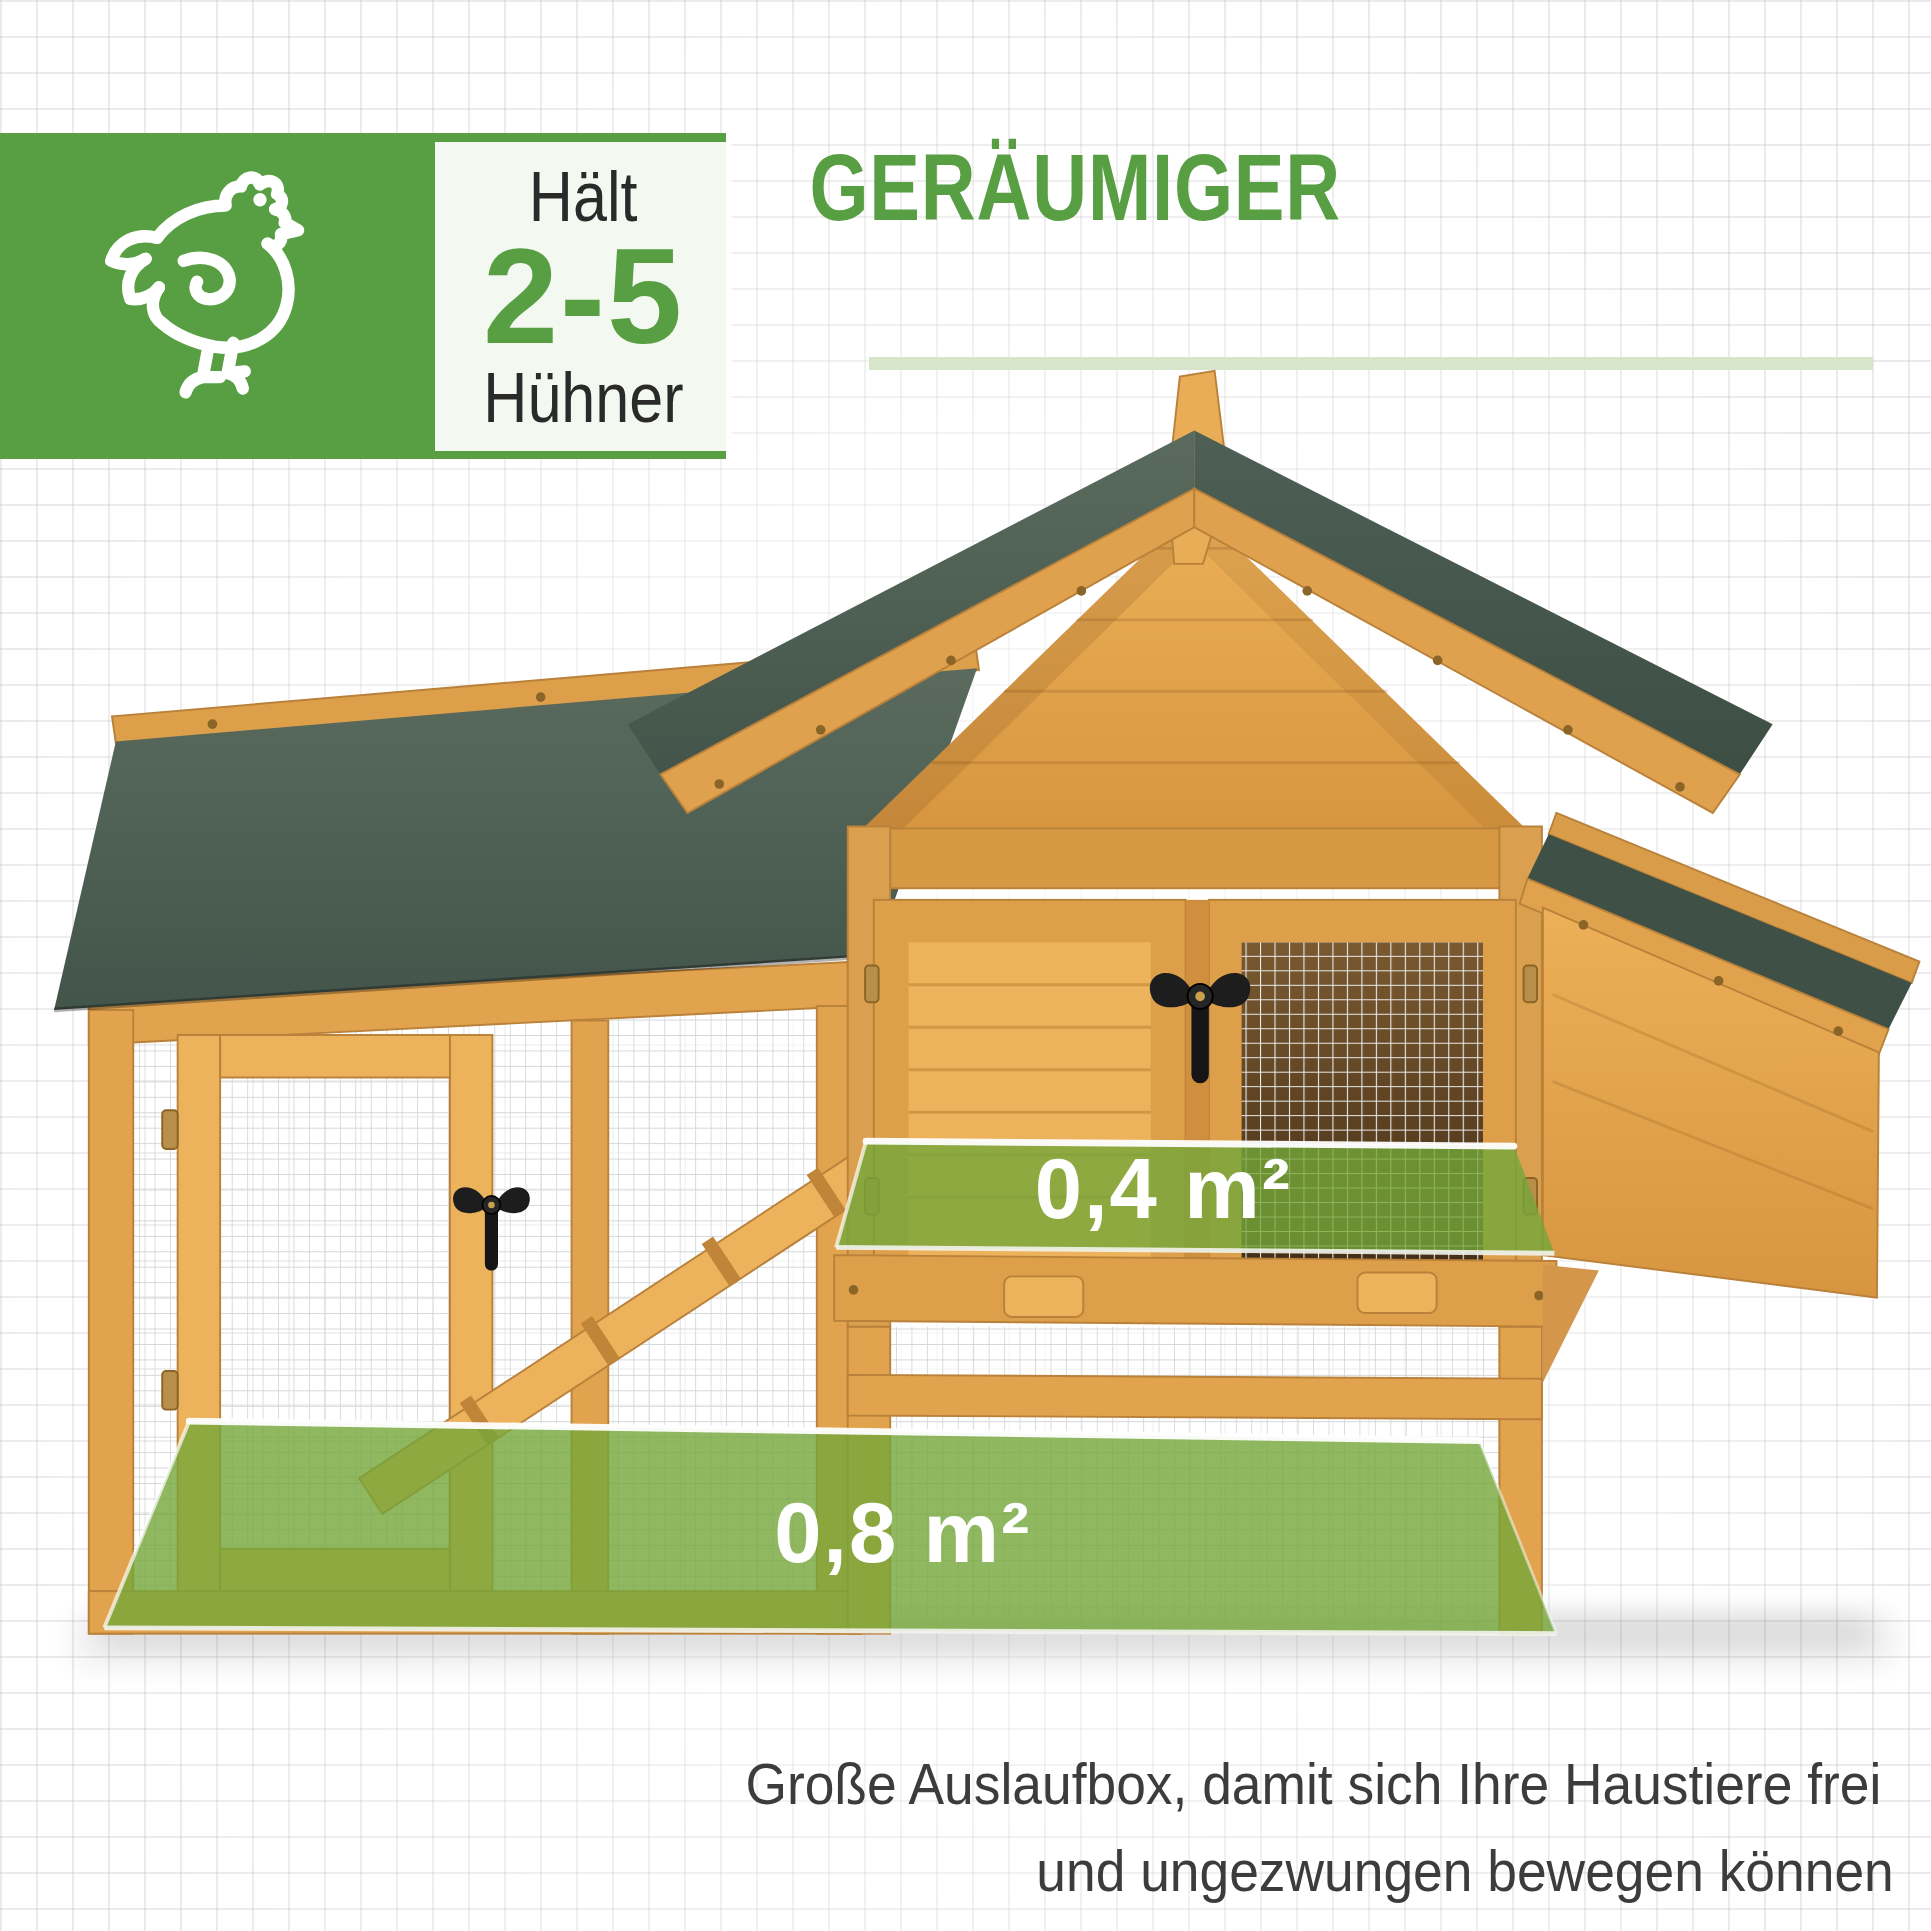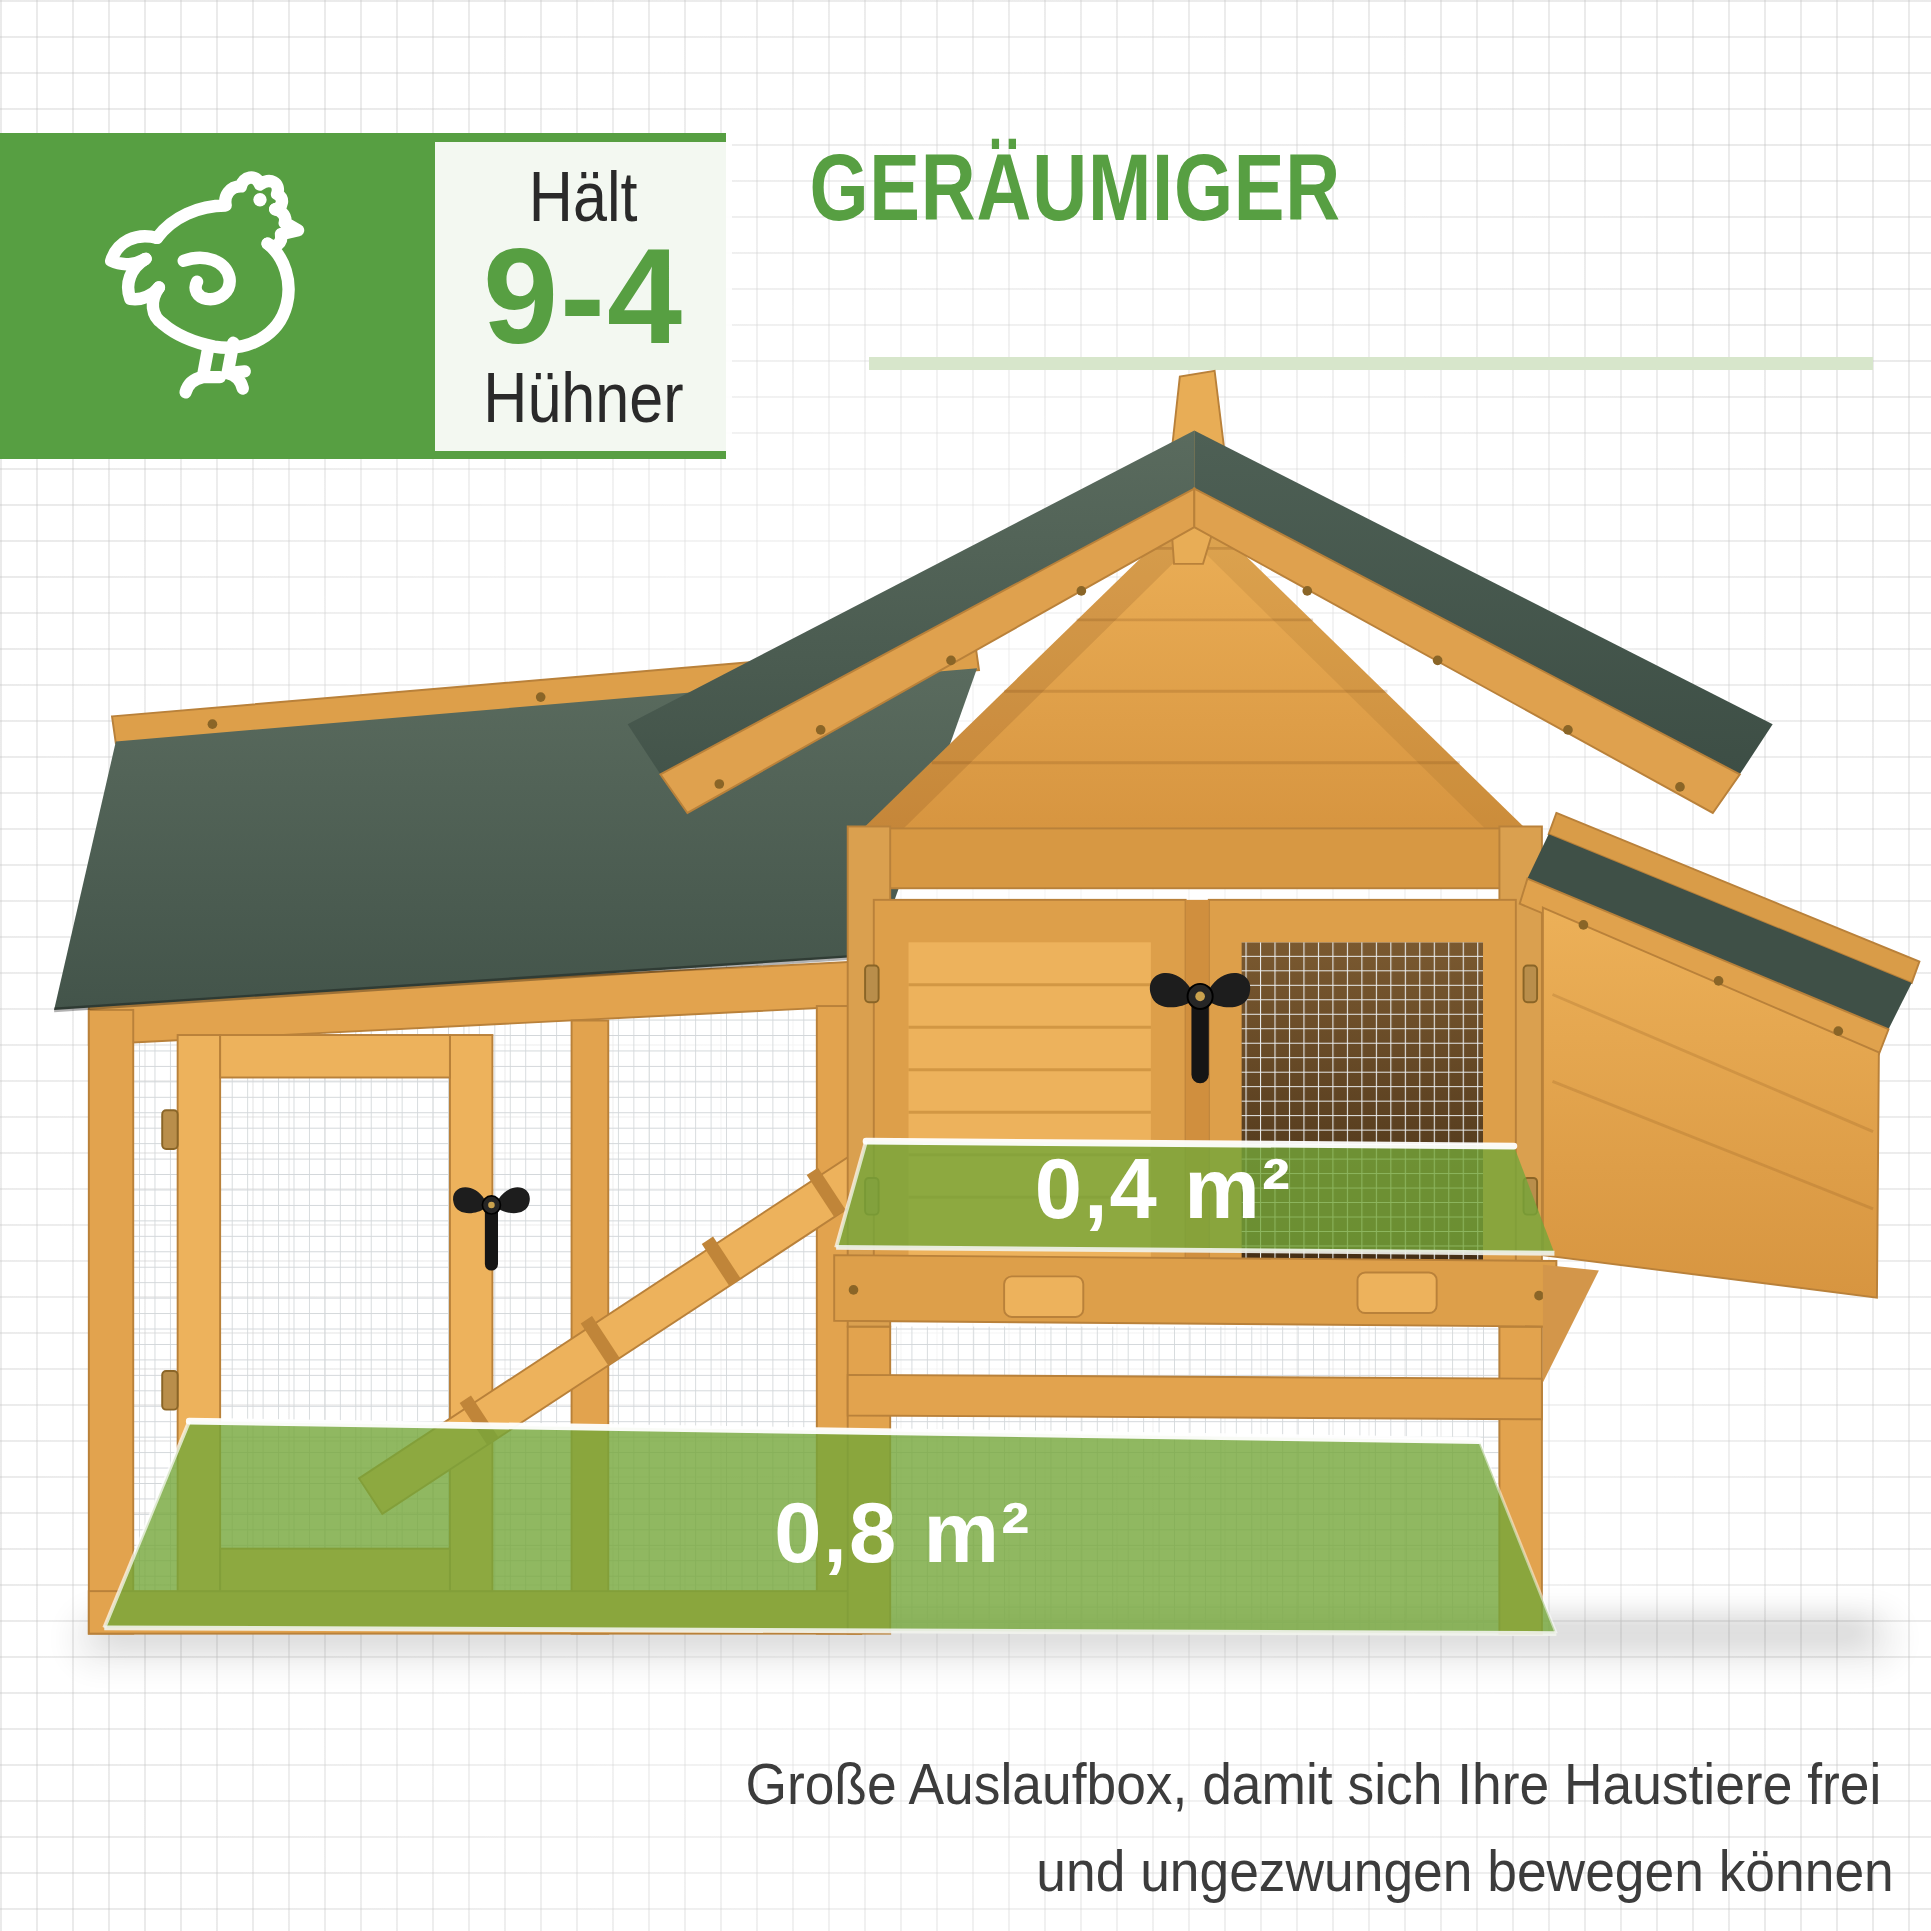--- a/index.html
+++ b/index.html
@@ -52,21 +52,21 @@
 
         <path d="M124,112 C146,104 168,112 172,130 C174,144 162,154 148,152 C138,150 134,142 138,134"></path>
 
         <path d="M150,202 L144,234 M144,234 C134,236 128,242 126,250 M144,234 L162,234"></path>
         <path d="M176,198 L170,230 M170,230 L188,228 M170,230 C180,232 184,238 186,246"></path>
       </g>
       <circle cx="204" cy="48" r="7" fill="#ffffff"></circle>
     </svg>
     <div class="badge-panel">
       <span class="badge-small">Hält</span>
-      <span class="badge-big">9-4</span>
+      <span class="badge-big">2-5</span>
       <span class="badge-small">Hühner</span>
     </div>
   </div>
 
   <div class="heading">
     <span class="h-line"><span>GERÄUMIGER</span></span>
   </div>
   <div class="divider"></div>
 
   <svg class="coop" viewBox="0 0 2000 2000">

